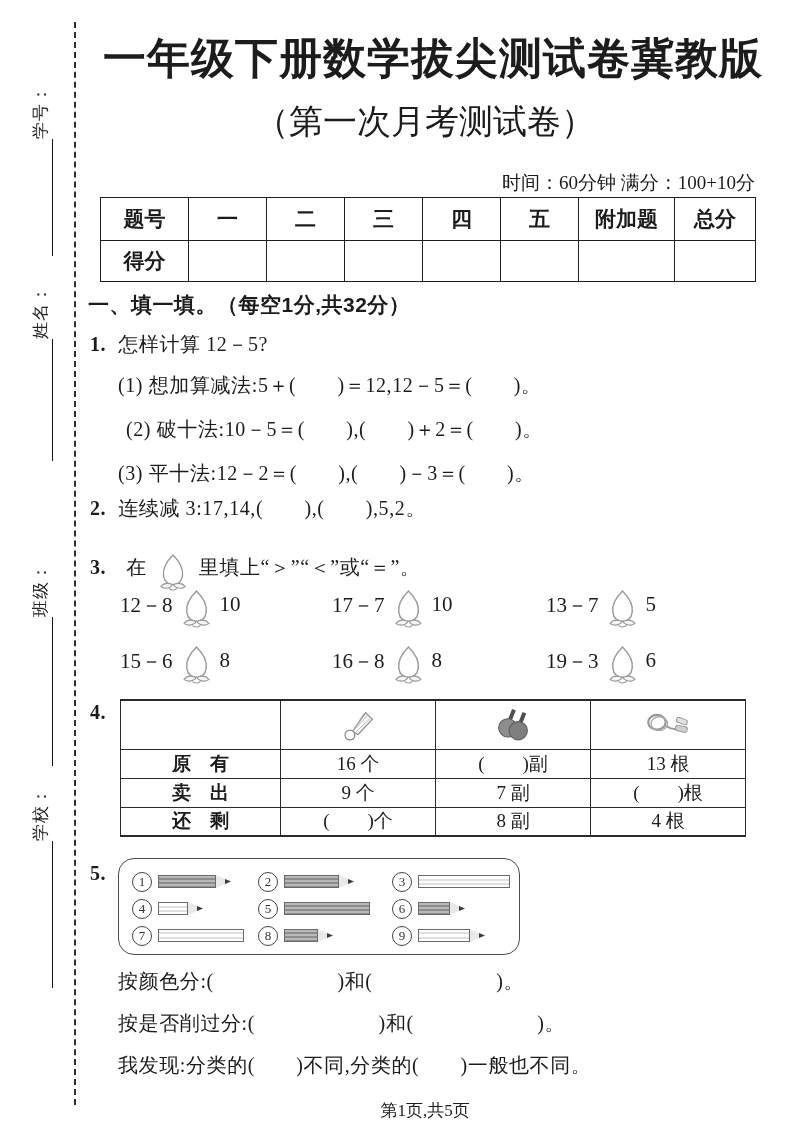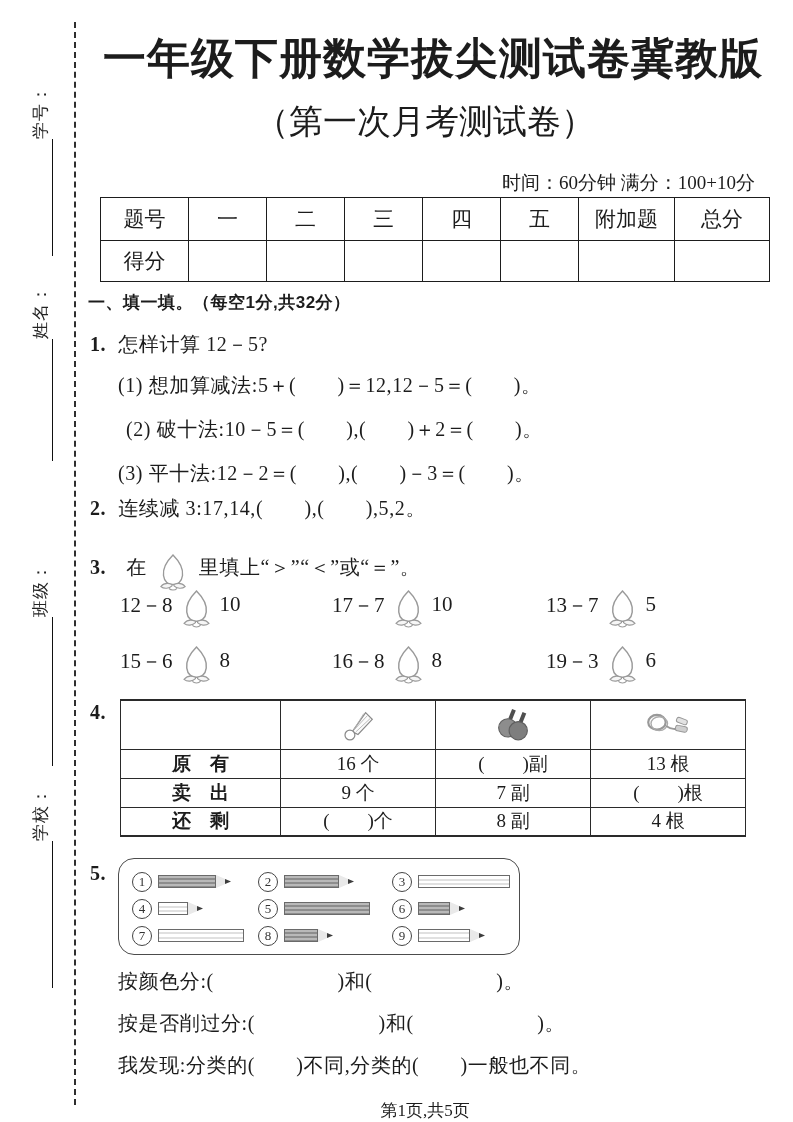--- a/index.html
+++ b/index.html
@@ -20,25 +20,25 @@
   .sg4 { top:964px; width:203px; }
   
   .title    { position:absolute; left:103px; top:30px; width:660px; text-align:center;
               font-size:43px; font-weight:bold; letter-spacing:1px; }
   .subtitle { position:absolute; left:95px; top:99px; width:660px; text-align:center;
               font-size:34px; font-weight:normal; }
   .meta     { position:absolute; left:95px; top:170px; width:660px; text-align:right; font-size:19px; }
   
   table { border-collapse:collapse; }
   .score-table { position:absolute; left:100px; top:197px; width:655px; table-layout:fixed; }
-  .score-table td { border:1.8px solid #1d1d1d; text-align:center; font-size:21px; font-weight:normal; }
+  .score-table td { border:1.8px solid #1d1d1d; text-align:center; font-size:21px; font-weight:bold; }
   .score-table tr:nth-child(1) td { height:43px; }
   .score-table tr:nth-child(2) td { height:41px; }
   
-  .sec-heading { position:absolute; left:88px; top:291px; font-size:17px; font-weight:bold;
+  .sec-heading { position:absolute; left:88px; top:291px; font-size:21px; font-weight:bold;
                  font-family:"Liberation Sans","DejaVu Sans",sans-serif; letter-spacing:0.5px;text-align:right; }
   .qline { position:absolute; font-size:20px; letter-spacing:0.6px; white-space:nowrap; }
   .qnum  { font-weight:bold; margin-right:12px; }
   .q1-head { left:90px; top:331px; }
   .q1-p0 { left:118px; top:372px; } .q1-p1 { left:126px; top:416px; } .q1-p2 { left:118px; top:460px; }
   .q2-head { left:90px; top:495px; }
   .q3-head { left:90px; top:540px; display:flex; align-items:center; gap:8px; }
   .q3-head svg { margin-top:12px; }
   .q3-grid { position:absolute; left:120px; display:grid; grid-template-columns:212px 214px 170px; }
   .q3-r1 { top:578px; } .q3-r2 { top:634px; }
@@ -104,21 +104,21 @@
   <table class="score-table">
     <tbody>
         <tr>
       <td style="width:88px">题号</td>
       <td style="width:78px">一</td>
       <td style="width:78px">二</td>
       <td style="width:78px">三</td>
       <td style="width:78px">四</td>
       <td style="width:78px">五</td>
       <td style="width:96px">附加题</td>
-      <td style="width:95px">总分</td>
+      <td style="width:81px">总分</td>
     </tr>
     <tr>
       <td>得分</td>
       <td></td>
       <td></td>
       <td></td>
       <td></td>
       <td></td>
       <td></td>
       <td></td>

